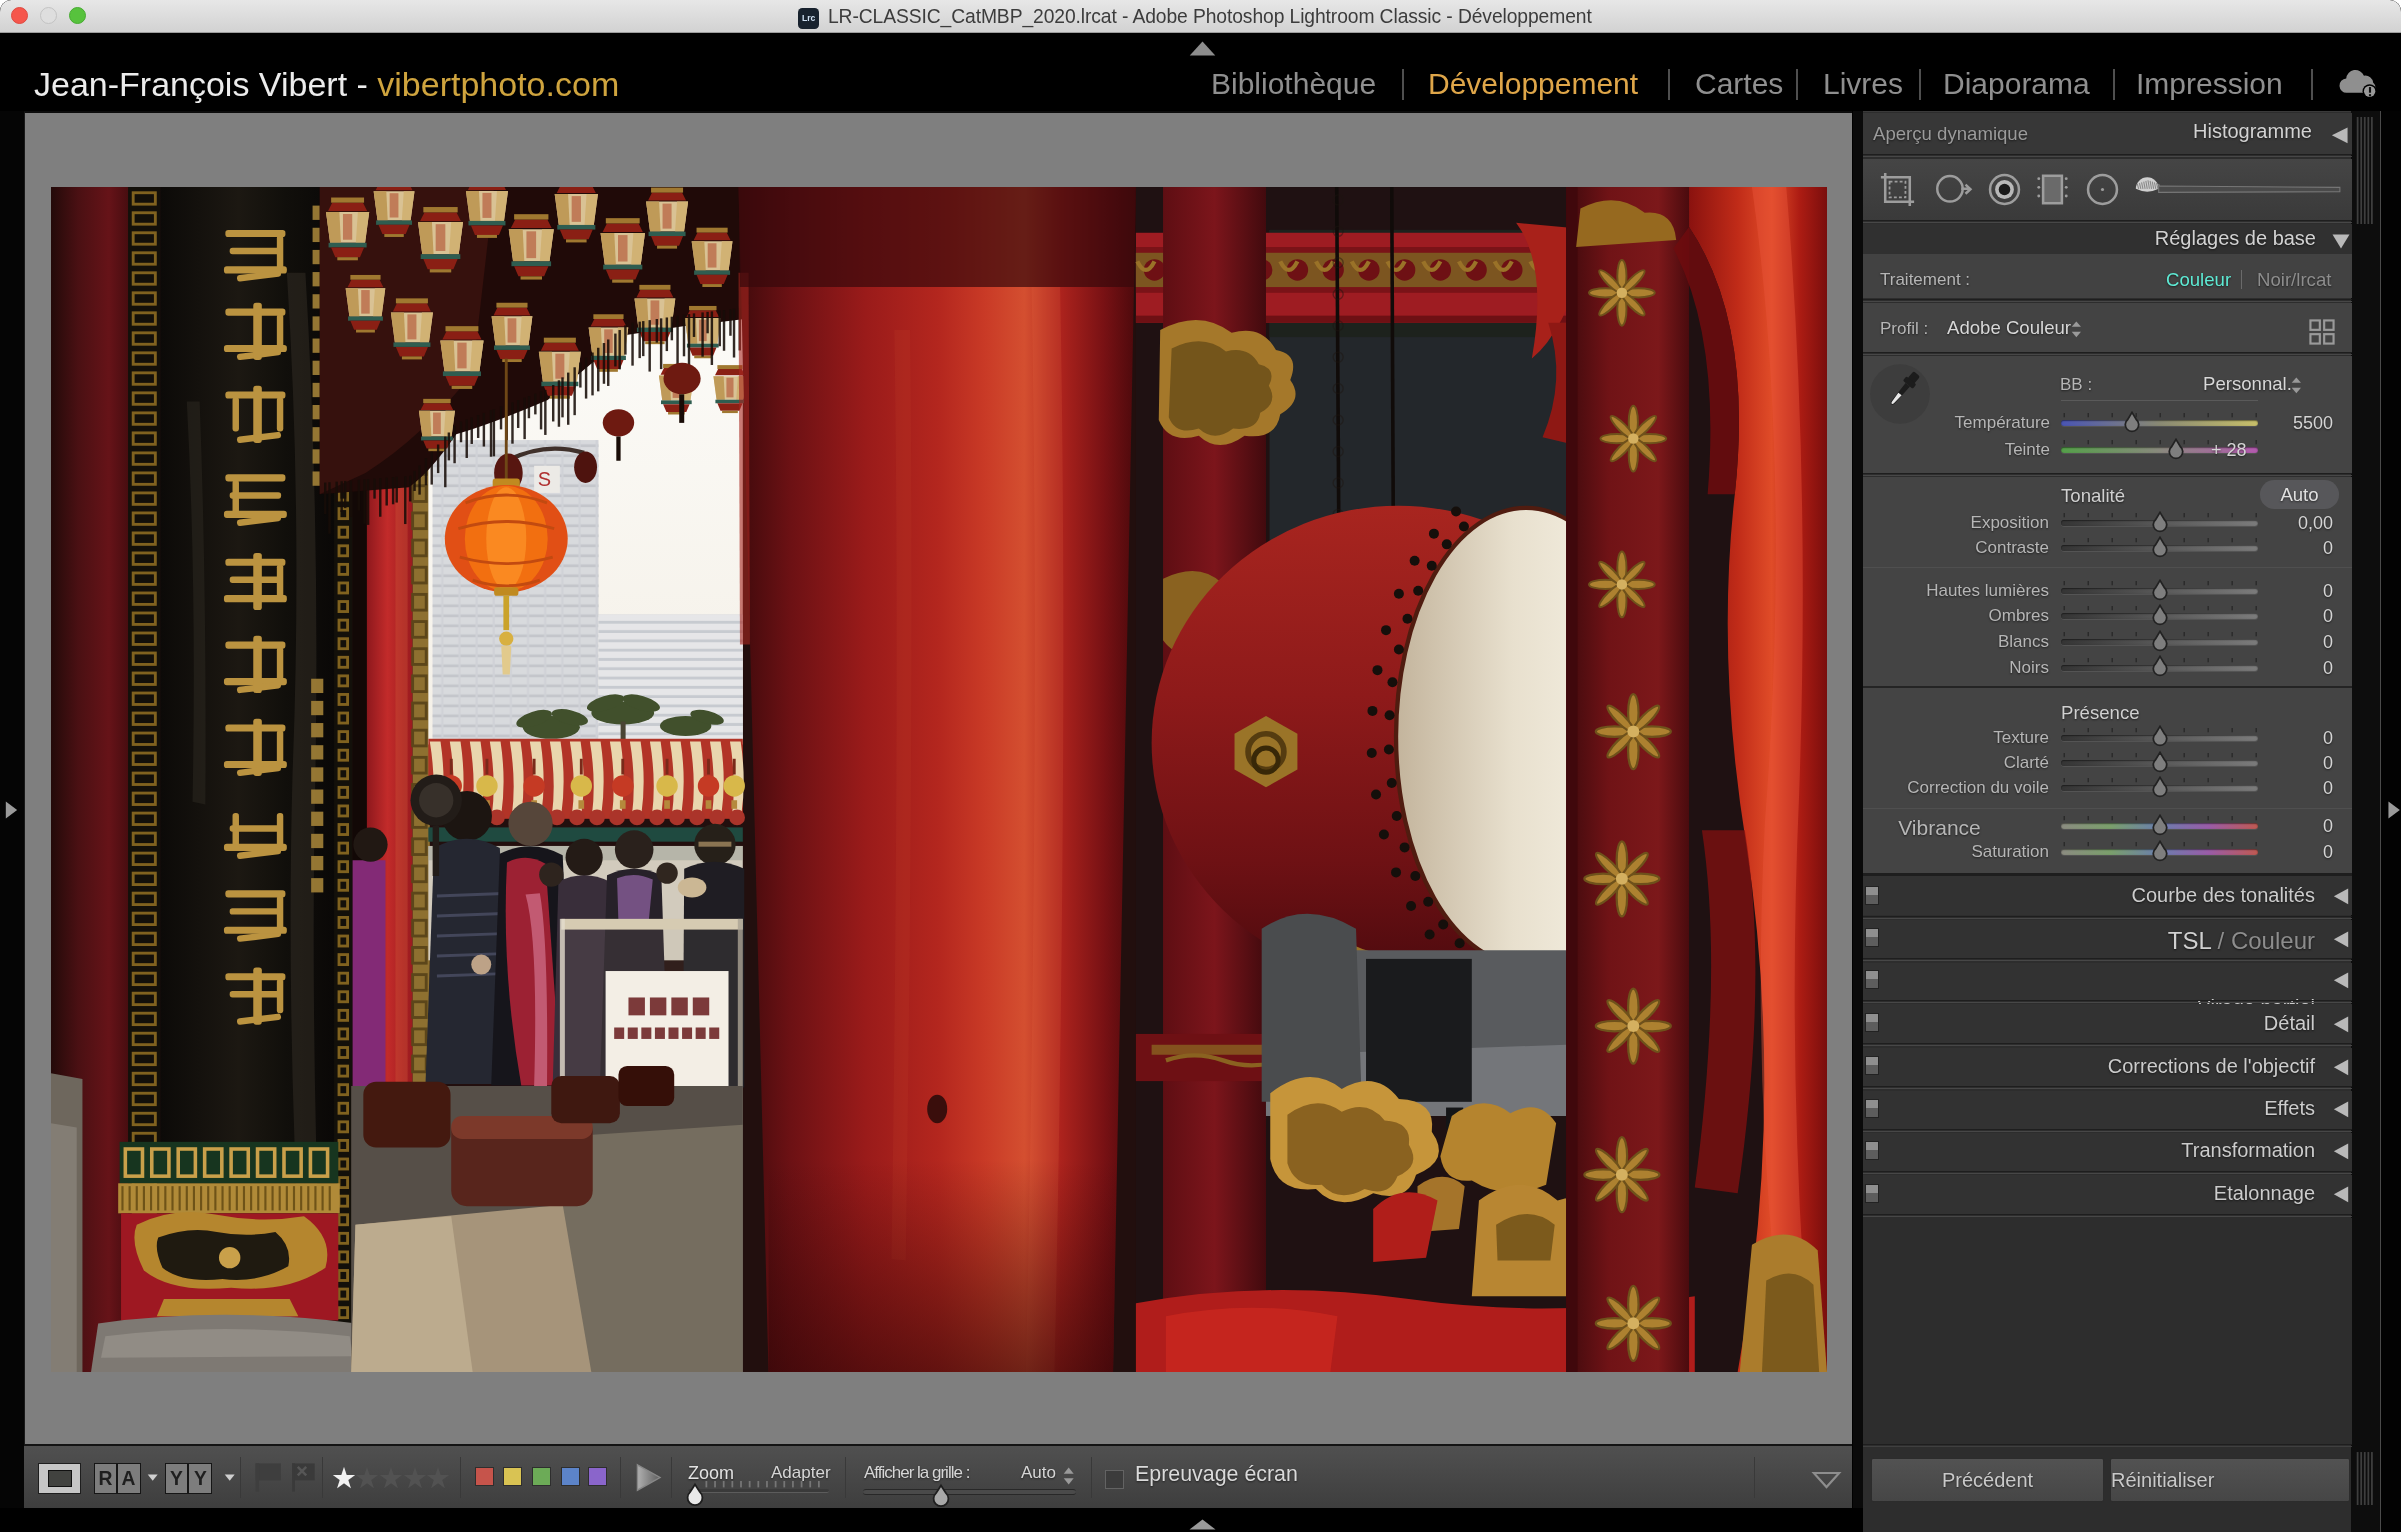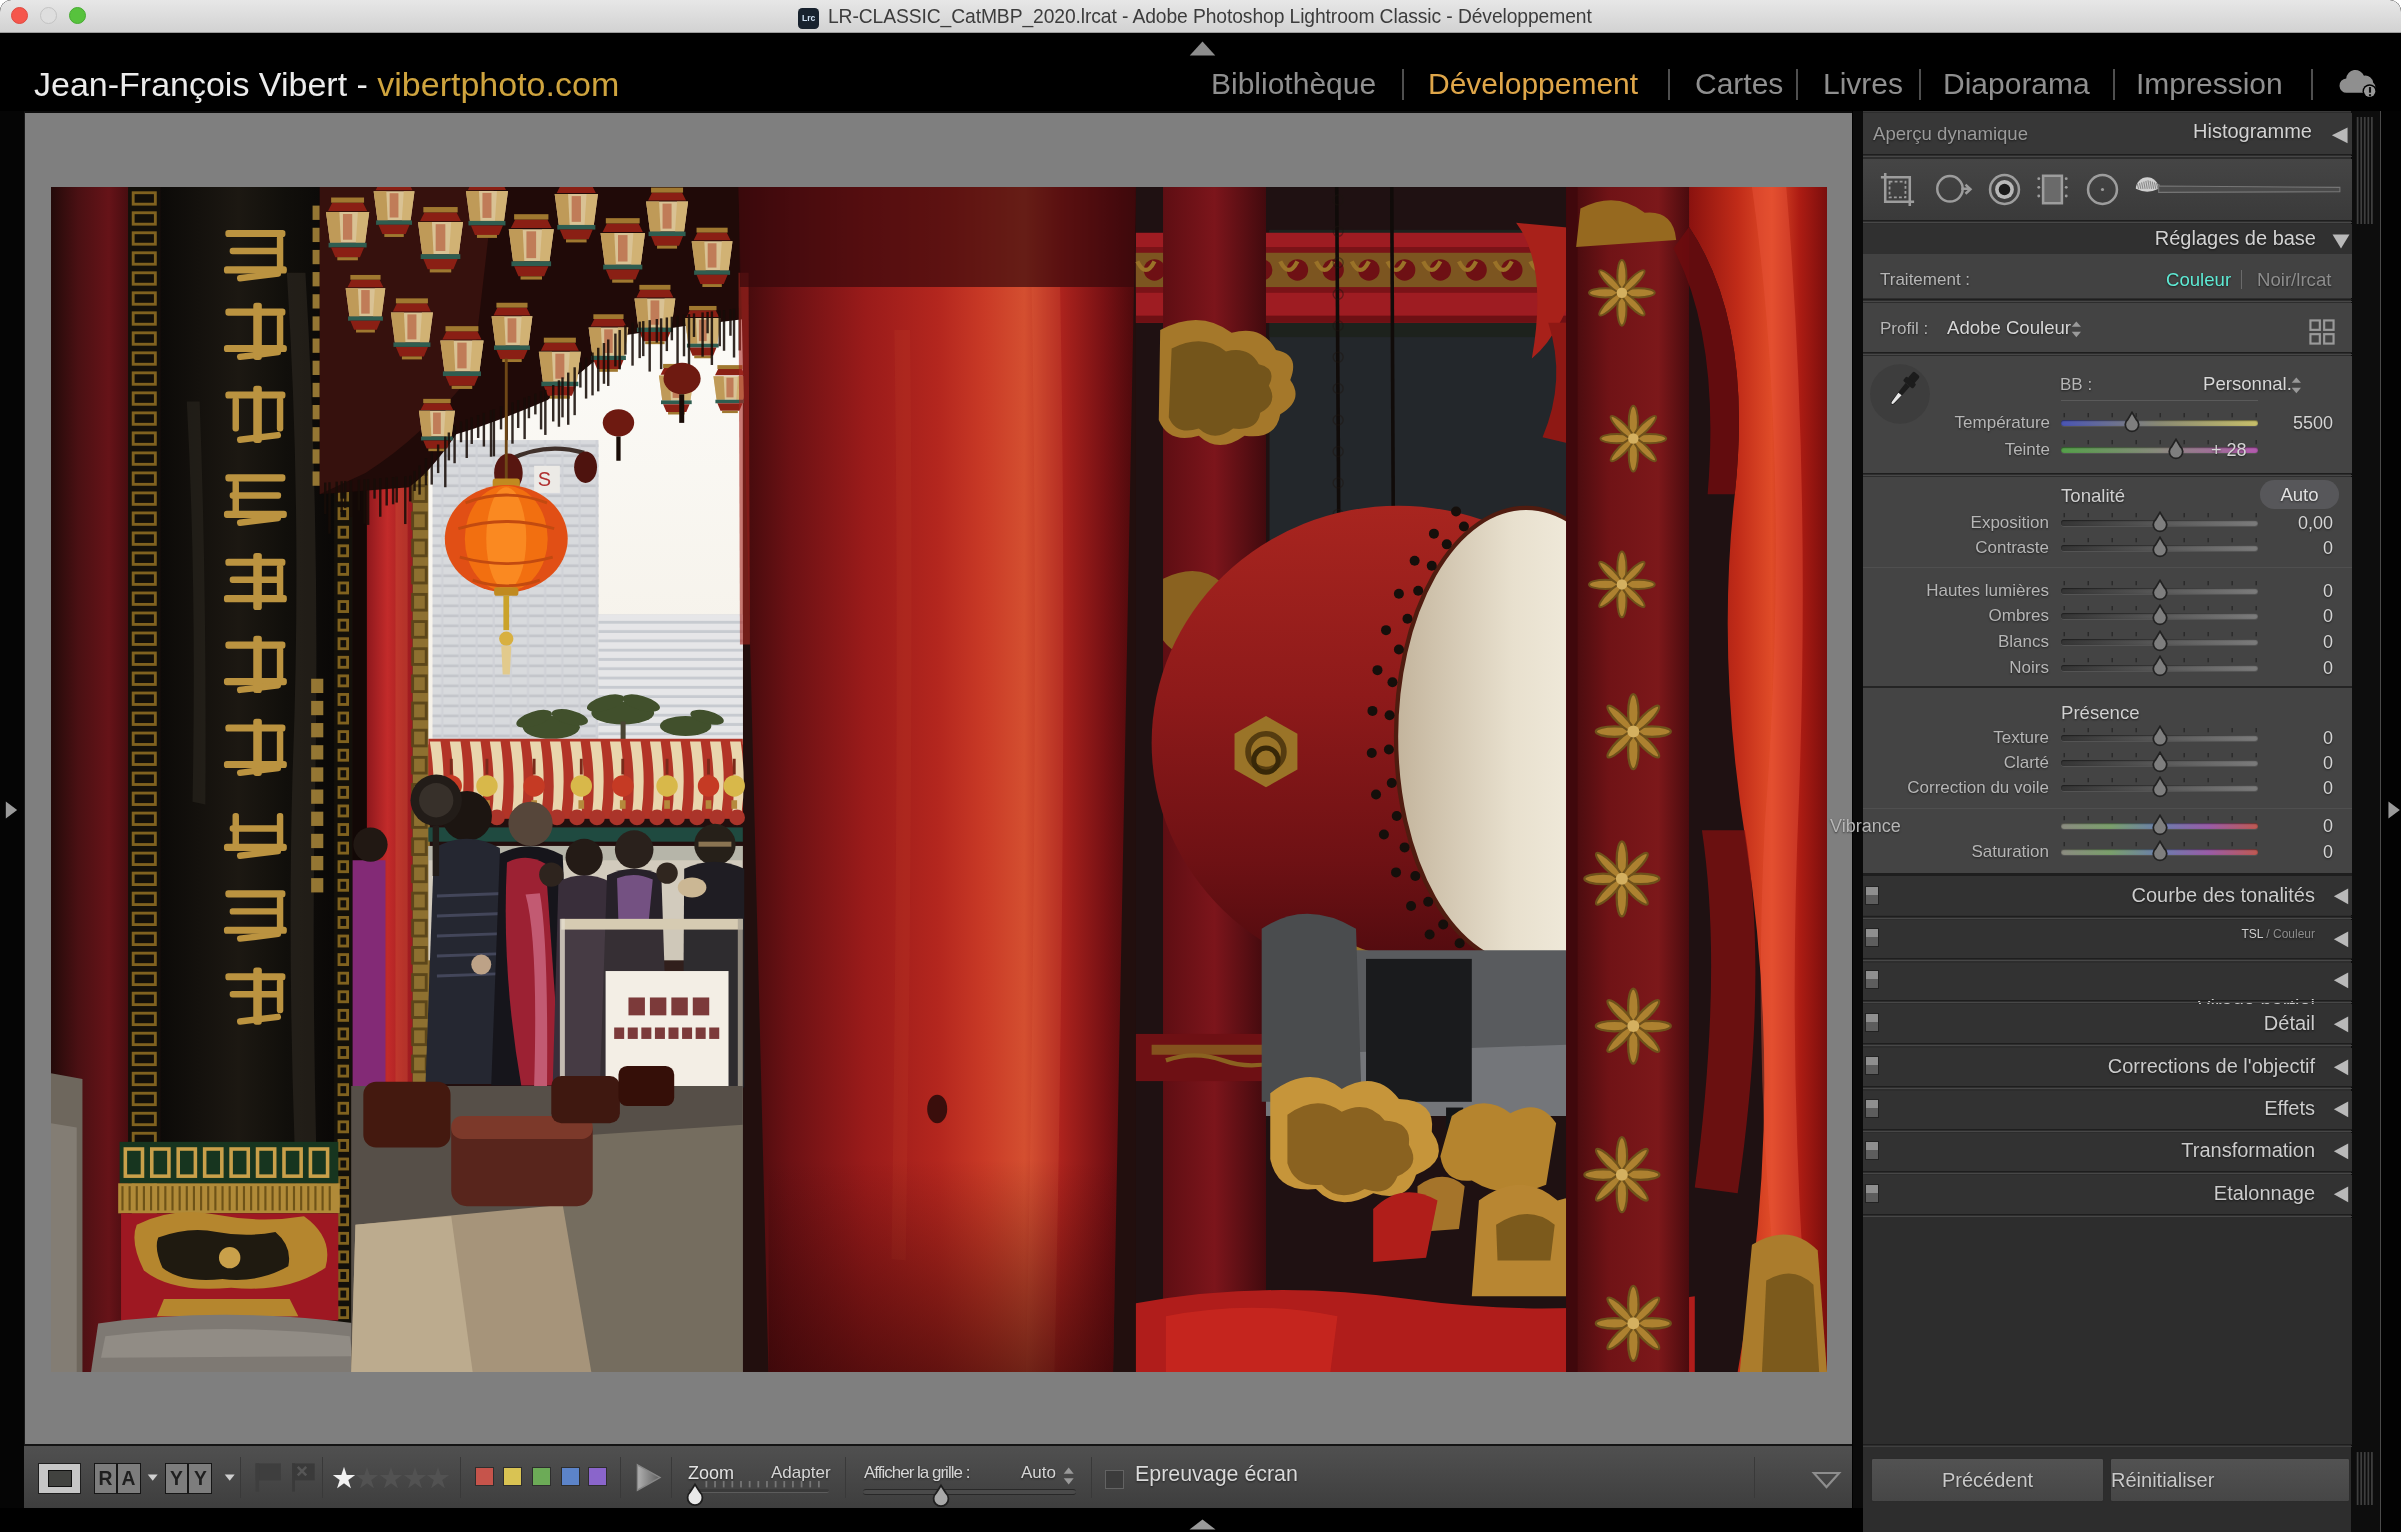--- a/index.html
+++ b/index.html
@@ -1259,21 +1259,21 @@
       <rect x="205.5" y="0" width="2" height="6" fill="#2a2a2a"></rect>
       <rect x="239.25" y="0" width="2" height="6" fill="#2a2a2a"></rect>
       <rect x="273.0" y="0" width="2" height="6" fill="#2a2a2a"></rect>
     </svg>
 <div class="a" style="left:2061px;top:785px;width:197px;height:6.4px;border-radius:3.6px;background:linear-gradient(90deg,#353535,#7c7c7c);box-shadow:0 0.7px 0.7px rgba(255,255,255,0.12), inset 0 0.7px 1.4px rgba(0,0,0,0.6)"></div>
 <svg class="a" style="left:2150px;top:776px" width="20" height="24" viewBox="0 0 28 34">
       <path d="M14 2 L20 12 A9.5 9.5 0 1 1 8 12 Z" fill="#7e7e7e" stroke="#222" stroke-width="2.5"></path>
     </svg>
 <div class="a tsh" style="left:2211px;top:778px;width:122px;text-align:right;font-size:18px;color:#d5d5d5">0</div>
 <div class="a" style="left:1863px;top:808px;width:489px;height:1.4px;background:#5a5a5a;opacity:0.55"></div>
-<div class="a tsh" style="left:1830px;top:816px;width:219px;text-align:left;font-size:18px;color:#b6b6b6;white-space:nowrap">Vibrance</div>
+<div class="a tsh" style="left:1830px;top:816px;width:219px;text-align:center;font-size:21px;color:#b6b6b6;white-space:nowrap">Vibrance</div>
 <svg class="a" style="left:2061px;top:816px" width="197" height="5.7" viewBox="0 0 276 8">
       <rect x="3.0" y="0" width="2" height="6" fill="#2a2a2a"></rect>
       <rect x="36.75" y="0" width="2" height="6" fill="#2a2a2a"></rect>
       <rect x="70.5" y="0" width="2" height="6" fill="#2a2a2a"></rect>
       <rect x="104.25" y="0" width="2" height="6" fill="#2a2a2a"></rect>
       <rect x="138.0" y="0" width="2" height="6" fill="#2a2a2a"></rect>
       <rect x="171.75" y="0" width="2" height="6" fill="#2a2a2a"></rect>
       <rect x="205.5" y="0" width="2" height="6" fill="#2a2a2a"></rect>
       <rect x="239.25" y="0" width="2" height="6" fill="#2a2a2a"></rect>
       <rect x="273.0" y="0" width="2" height="6" fill="#2a2a2a"></rect>
@@ -1302,21 +1302,21 @@
 <div class="a tsh" style="left:2211px;top:842px;width:122px;text-align:right;font-size:18px;color:#d5d5d5">0</div>
 <div class="a" style="left:1863px;top:873px;width:489px;height:2.9px;background:#1e1e1e"></div>
 <div class="a" style="left:1863px;top:876px;width:489px;height:39px;background:#323232"></div>
 <div class="a tsh" style="left:2001px;top:884px;width:314px;text-align:right;font-size:20px;color:#cccccc;white-space:nowrap">Courbe des tonalités</div>
 <svg class="a" style="left:2331px;top:887px" width="18.6" height="18.6" viewBox="0 0 26 26">
       <polygon points="24,2 24,24 4,13" fill="#b9b9b9"></polygon>
     </svg>
 <div class="a" style="left:1865px;top:886px;width:14.3px;height:18.6px;background:linear-gradient(#8f8f8f 45%,#5d5d5d 45%);border:0.7px solid #222"></div>
 <div class="a" style="left:1863px;top:916px;width:489px;height:2.9px;border-top:1.4px solid #1e1e1e;border-bottom:1.4px solid #474747"></div>
 <div class="a" style="left:1863px;top:920px;width:489px;height:39px;background:#323232"></div>
-<div class="a tsh" style="left:2001px;top:927px;width:314px;text-align:right;font-size:12px;color:#cccccc;white-space:nowrap"><span style="color:#d0d0d0">TSL</span><span style="color:#8d8d8d"> / Couleur</span></div>
+<div class="a tsh" style="left:2001px;top:927px;width:314px;text-align:right;font-size:24px;color:#cccccc;white-space:nowrap"><span style="color:#d0d0d0">TSL</span><span style="color:#8d8d8d"> / Couleur</span></div>
 <svg class="a" style="left:2331px;top:930px" width="18.6" height="18.6" viewBox="0 0 26 26">
       <polygon points="24,2 24,24 4,13" fill="#b9b9b9"></polygon>
     </svg>
 <div class="a" style="left:1865px;top:928px;width:14.3px;height:18.6px;background:linear-gradient(#8f8f8f 45%,#5d5d5d 45%);border:0.7px solid #222"></div>
 <div class="a" style="left:1863px;top:958px;width:489px;height:2.9px;border-top:1.4px solid #1e1e1e;border-bottom:1.4px solid #474747"></div>
 <div class="a" style="left:1863px;top:963px;width:489px;height:37px;background:#323232"></div>
 <div class="a tsh" style="left:2001px;top:996px;width:314px;text-align:right;font-size:20px;color:#cccccc;white-space:nowrap">Virage partiel</div>
 <svg class="a" style="left:2331px;top:971px" width="18.6" height="18.6" viewBox="0 0 26 26">
       <polygon points="24,2 24,24 4,13" fill="#b9b9b9"></polygon>
     </svg>

